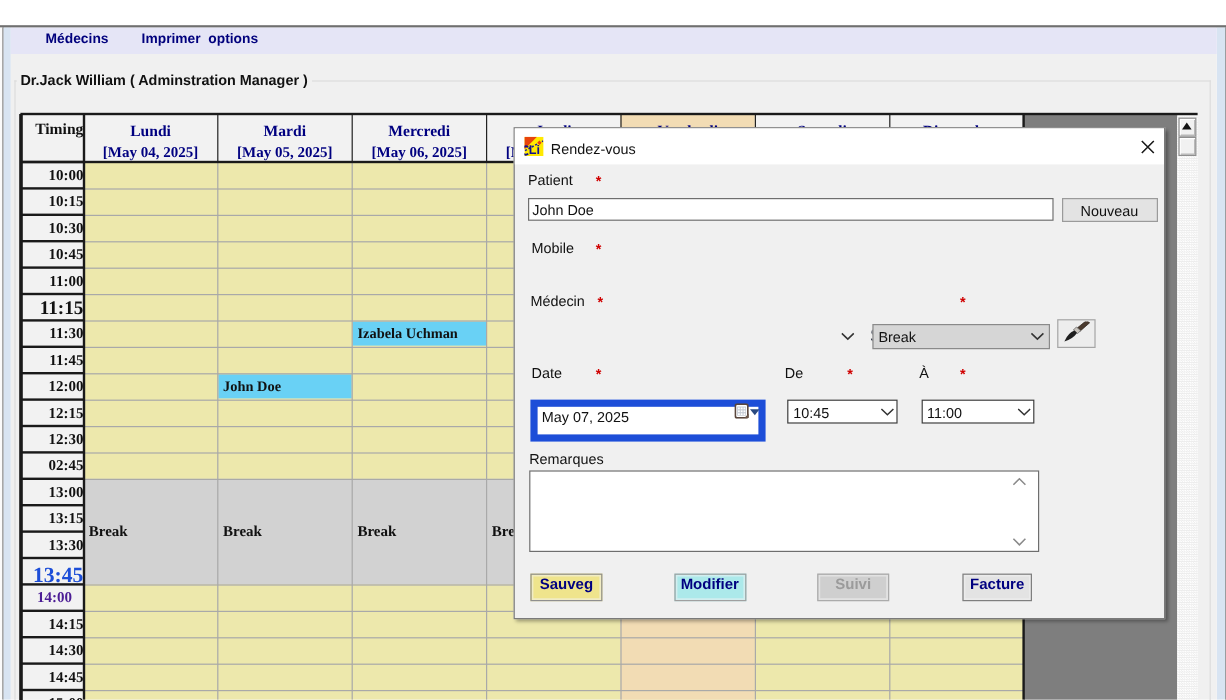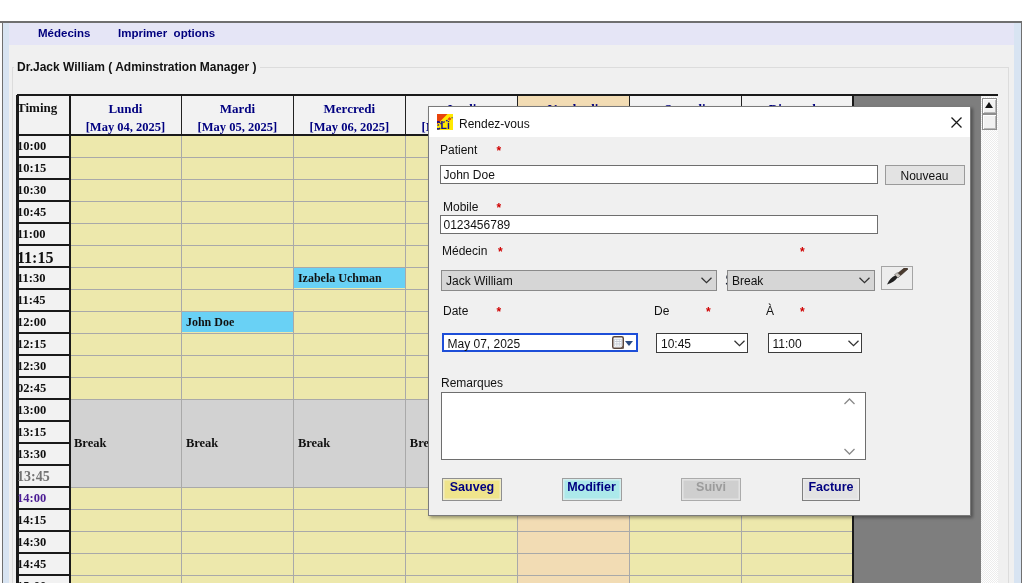--- a/index.html
+++ b/index.html
@@ -1,19 +1,19 @@
 <!DOCTYPE html>
 <html><head><meta charset="utf-8">
 <style>
   html,body{margin:0;padding:0;width:1022px;height:583px;overflow:hidden;background:#fff;
     font-family:"Liberation Sans",sans-serif;}
   .abs{position:absolute;}
   .serif{font-family:"Liberation Serif",serif;font-weight:bold;}
   .hdr{color:#000080;text-align:center;}
-  .ctr{text-align:left;}
+  .ctr{text-align:right;}
 </style></head><body>
 
 <div class="abs" style="left:0px;top:0px;width:1022px;height:21px;background:#ffffff;"></div>
 <div class="abs" style="left:0px;top:21px;width:1022px;height:2px;background:#6f6f6f;"></div>
 <div class="abs" style="left:0px;top:23px;width:1.5px;height:560px;background:#fbfbfb;"></div>
 <div class="abs" style="left:1.5px;top:23px;width:1.5px;height:560px;background:#6f6f6f;"></div>
 <div class="abs" style="left:3px;top:23px;width:6px;height:560px;background:#d8e4f2;"></div>
 <div class="abs" style="left:1020.5px;top:23px;width:1.5px;height:560px;background:#6f6f6f;"></div>
 <div class="abs" style="left:1013.5px;top:23px;width:7px;height:560px;background:#d8e4f2;"></div>
 <div class="abs" style="left:9px;top:45px;width:1004.5px;height:538px;background:#f0f0f0;"></div>
@@ -108,21 +108,21 @@
 <div class="abs serif ctr" style="left:17px;top:248.5px;width:52.5px;font-size:16px;color:#111;">11:15</div>
 <div class="abs serif ctr" style="left:17px;top:270.5px;width:52.5px;font-size:12.5px;color:#111;">11:30</div>
 <div class="abs serif ctr" style="left:17px;top:292.5px;width:52.5px;font-size:12.5px;color:#111;">11:45</div>
 <div class="abs serif ctr" style="left:17px;top:314.5px;width:52.5px;font-size:12.5px;color:#111;">12:00</div>
 <div class="abs serif ctr" style="left:17px;top:336.5px;width:52.5px;font-size:12.5px;color:#111;">12:15</div>
 <div class="abs serif ctr" style="left:17px;top:358.5px;width:52.5px;font-size:12.5px;color:#111;">12:30</div>
 <div class="abs serif ctr" style="left:17px;top:380.5px;width:52.5px;font-size:12.5px;color:#111;">02:45</div>
 <div class="abs serif ctr" style="left:17px;top:402.5px;width:52.5px;font-size:12.5px;color:#111;">13:00</div>
 <div class="abs serif ctr" style="left:17px;top:424.5px;width:52.5px;font-size:12.5px;color:#111;">13:15</div>
 <div class="abs serif ctr" style="left:17px;top:446.5px;width:52.5px;font-size:12.5px;color:#111;">13:30</div>
-<div class="abs serif ctr" style="left:17px;top:468.5px;width:52.5px;font-size:14px;color:#737373;">13:45</div>
+<div class="abs serif ctr" style="left:17px;top:468.5px;width:52.5px;font-size:18px;color:#1d4ed8;">13:45</div>
 <div class="abs serif ctr" style="left:17px;top:490.5px;width:43px;font-size:12.5px;color:#4c1d95;">14:00</div>
 <div class="abs serif ctr" style="left:17px;top:512.5px;width:52.5px;font-size:12.5px;color:#111;">14:15</div>
 <div class="abs serif ctr" style="left:17px;top:534.5px;width:52.5px;font-size:12.5px;color:#111;">14:30</div>
 <div class="abs serif ctr" style="left:17px;top:556.5px;width:52.5px;font-size:12.5px;color:#111;">14:45</div>
 <div class="abs serif ctr" style="left:17px;top:578.5px;width:52.5px;font-size:12.5px;color:#111;">15:00</div>
 <div class="abs serif" style="left:74px;top:435.5px;font-size:12.5px;color:#111;">Break</div>
 <div class="abs serif" style="left:185.9px;top:435.5px;font-size:12.5px;color:#111;">Break</div>
 <div class="abs serif" style="left:297.9px;top:435.5px;font-size:12.5px;color:#111;">Break</div>
 <div class="abs serif" style="left:409.8px;top:435.5px;font-size:12.5px;color:#111;">Break</div>
 <div class="abs serif" style="left:297.9px;top:271px;font-size:12px;color:#111;">Izabela Uchman</div>
@@ -144,46 +144,44 @@
 <div class="abs" style="left:30.5px;top:10px;font-size:12px;color:#111;">Rendez-vous</div>
 <svg class="abs" style="left:521px;top:9px;" width="13" height="13" viewBox="0 0 13 13">
       <path d="M1.5,1.5 L11.5,11.5 M11.5,1.5 L1.5,11.5" stroke="#1a1a1a" stroke-width="1.3"></path>
     </svg>
 <div class="abs" style="left:11.5px;top:35.5px;font-size:12px;color:#111;text-align:right;">Patient</div>
 <div class="abs" style="left:68px;top:36.5px;font-size:12px;color:#d00000;font-weight:bold;">*</div>
 <div class="abs" style="left:11px;top:58px;width:438px;height:19px;background:#fff;border:1px solid #6e6e6e;box-sizing:border-box;font-size:12px;color:#111;padding:2px 0 0 3px;">John Doe</div>
 <div class="abs" style="left:456px;top:58px;width:80px;height:20px;background:#e3e3e3;border:1px solid #9a9a9a;box-sizing:border-box;font-size:12px;color:#111;text-align:center;padding-top:3px;">Nouveau</div>
 <div class="abs" style="left:14.5px;top:93px;font-size:12px;color:#111;">Mobile</div>
 <div class="abs" style="left:68px;top:94px;font-size:12px;color:#d00000;font-weight:bold;">*</div>
-<div class="abs" style="left:11px;top:108px;width:438px;height:19px;background:#fff;border:1px solid #6e6e6e;box-sizing:border-box;font-size:12px;color:#111;padding:2px 0 0 3px;">0123456789</div>
 <div class="abs" style="left:13.5px;top:137px;font-size:12px;color:#111;">Médecin</div>
 <div class="abs" style="left:69.5px;top:138px;font-size:12px;color:#d00000;font-weight:bold;">*</div>
 <div class="abs" style="left:296.5px;top:137px;font-size:16px;color:#0f172a;margin-top:28px;">Statut</div>
 <div class="abs" style="left:371.5px;top:138px;font-size:12px;color:#d00000;font-weight:bold;">*</div>
-<div class="abs" style="left:12.5px;top:163px;width:276px;height:21px;background:#d6d6d6;border:1px solid #8a8a8a;box-sizing:border-box;font-size:12px;color:#111;padding:3px 0 0 4px;">Jack William</div>
 <svg class="abs" style="left:272.5px;top:170px;" width="11" height="7" viewBox="0 0 11 7">
       <path d="M0.5,0.8 L5.5,5.6 L10.5,0.8" stroke="#333" stroke-width="1.3" fill="none"></path>
     </svg>
 <div class="abs" style="left:298.5px;top:163px;width:148px;height:21px;background:#d6d6d6;border:1px solid #8a8a8a;box-sizing:border-box;font-size:12px;color:#111;padding:3px 0 0 4px;">Break</div>
 <svg class="abs" style="left:430.5px;top:170px;" width="11" height="7" viewBox="0 0 11 7">
       <path d="M0.5,0.8 L5.5,5.6 L10.5,0.8" stroke="#333" stroke-width="1.3" fill="none"></path>
     </svg>
 <div class="abs" style="left:452.5px;top:158.5px;width:31.5px;height:24.5px;background:#ededed;border:1.5px solid #a5a5a5;box-sizing:border-box;"></div>
 <svg class="abs" style="left:455px;top:161px;" width="26" height="21" viewBox="0 0 26 21">
       <path d="M24,1 L16,8 L13.5,5.5 L21.5,-1 Z" fill="#4a3a2e" stroke="#2a1f16" stroke-width="0.6"></path>
       <path d="M16.5,7.5 L13,4.5 L10.5,7 L14,10 Z" fill="#c9c4bd" stroke="#6f6f6f" stroke-width="0.7"></path>
       <path d="M11.5,7.5 Q6,9.5 3,16.5 Q10,14.5 13.5,9.5 Z" fill="#1f1f1f"></path>
     </svg>
 <div class="abs" style="left:14.5px;top:196.5px;font-size:12px;color:#111;">Date</div>
 <div class="abs" style="left:68px;top:197.5px;font-size:12px;color:#d00000;font-weight:bold;">*</div>
 <div class="abs" style="left:225.5px;top:196.5px;font-size:12px;color:#111;">De</div>
 <div class="abs" style="left:277.5px;top:197.5px;font-size:12px;color:#d00000;font-weight:bold;">*</div>
 <div class="abs" style="left:337.5px;top:196.5px;font-size:12px;color:#111;">À</div>
 <div class="abs" style="left:371.5px;top:197.5px;font-size:12px;color:#d00000;font-weight:bold;">*</div>
-<div class="abs" style="left:13px;top:226px;width:196px;height:19px;background:#fff;border:2px solid #1d4ed8;box-sizing:border-box;font-size:12px;color:#111;padding:2px 0 0 4px;">May 07, 2025</div>
+<div class="abs" style="left:13px;top:226px;width:196px;height:35px;background:#fff;border:6px solid #1d4ed8;box-sizing:border-box;font-size:12px;color:#111;padding:2px 0 0 4px;">May 07, 2025</div>
 <svg class="abs" style="left:183px;top:228.5px;" width="12" height="13" viewBox="0 0 12 13">
       <rect x="0.75" y="0.75" width="10.5" height="11.5" rx="1.6" fill="#fff" stroke="#5a463c" stroke-width="1.5"></rect>
       <rect x="2.3" y="2.8" width="7.4" height="7.6" fill="#c3c9d2"></rect>
       <g fill="#fff">
         <rect x="3" y="3.6" width="1.5" height="1.5"></rect>
         <rect x="5.3" y="3.6" width="1.5" height="1.5"></rect>
         <rect x="7.6" y="3.6" width="1.5" height="1.5"></rect>
         <rect x="3" y="6" width="1.5" height="1.5"></rect>
         <rect x="5.3" y="6" width="1.5" height="1.5"></rect>
         <rect x="7.6" y="6" width="1.5" height="1.5"></rect>

